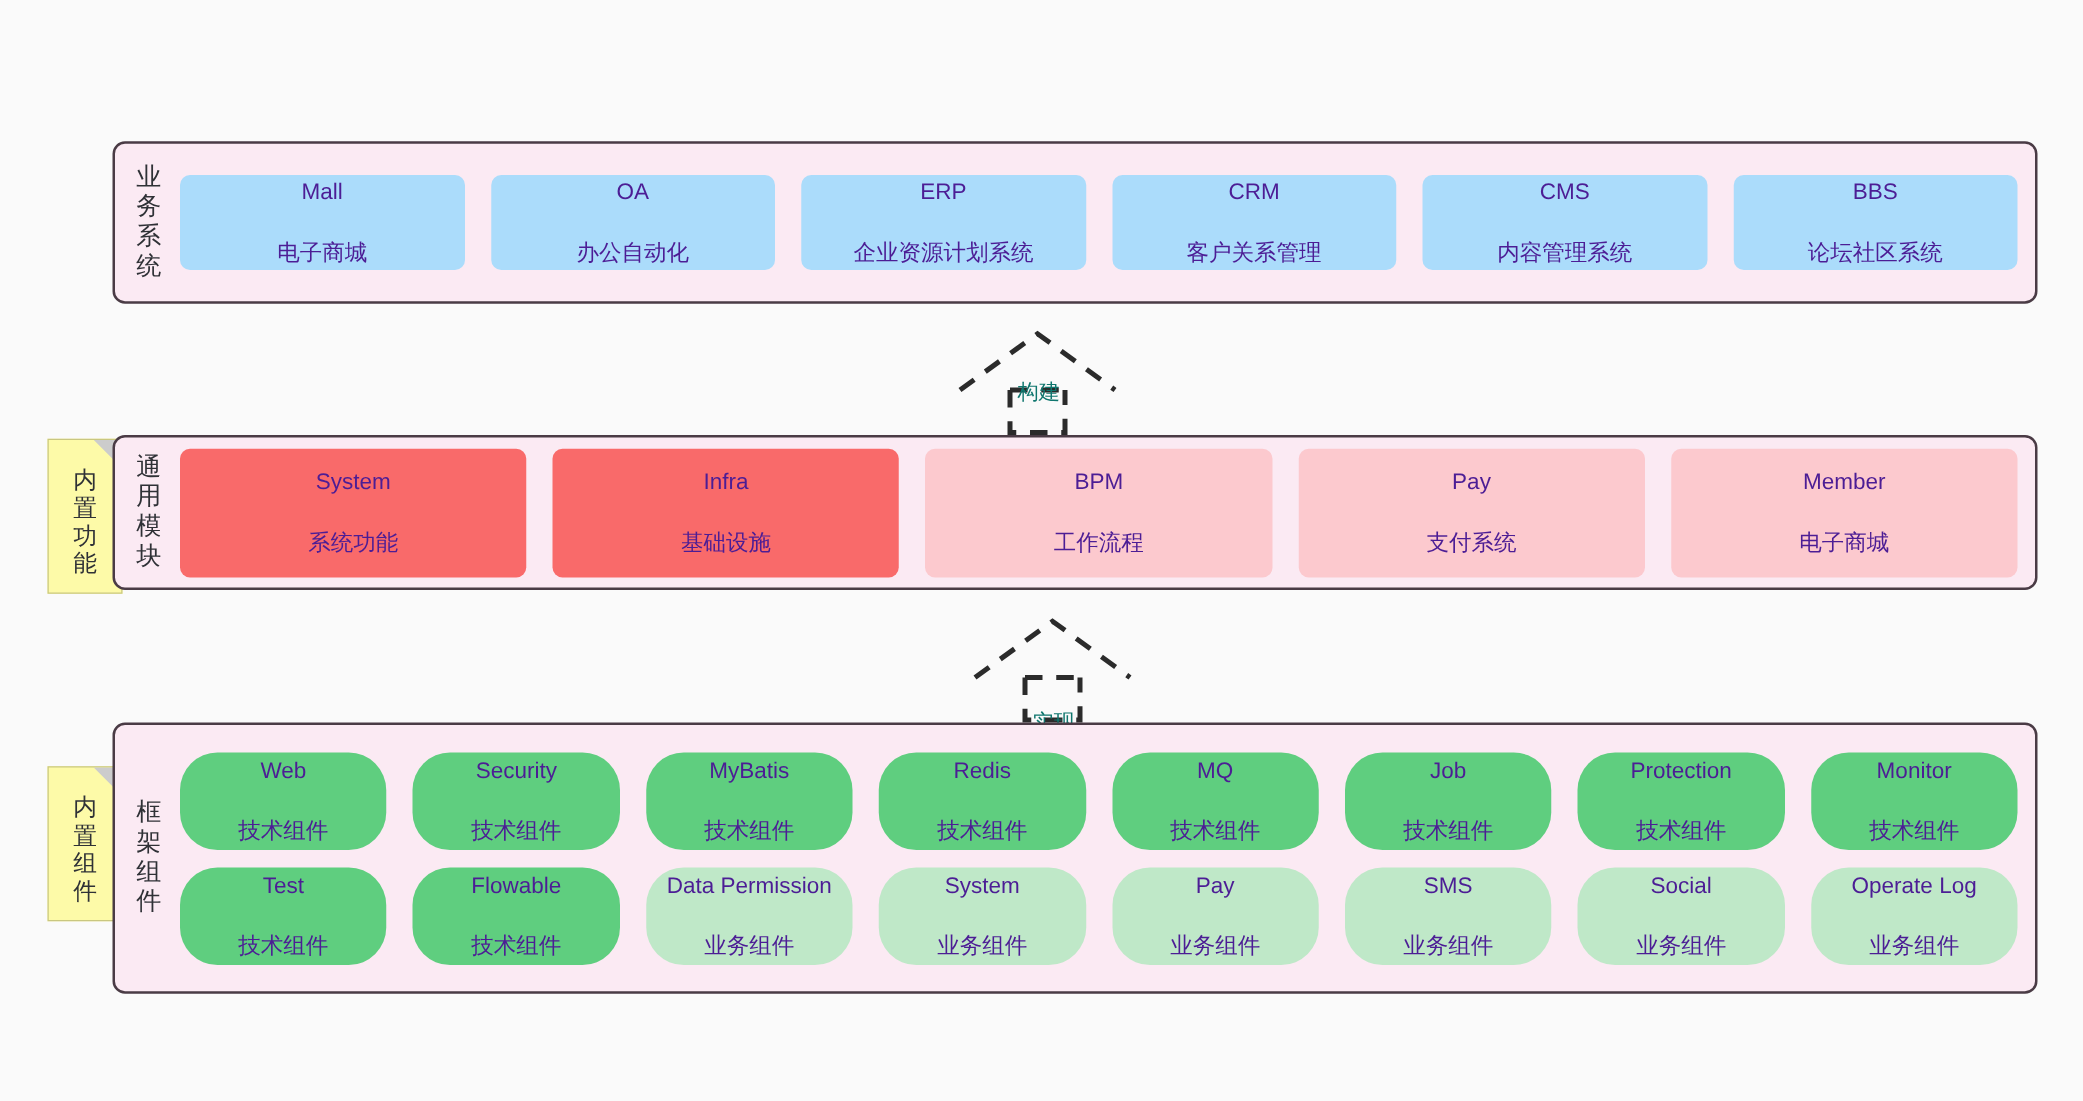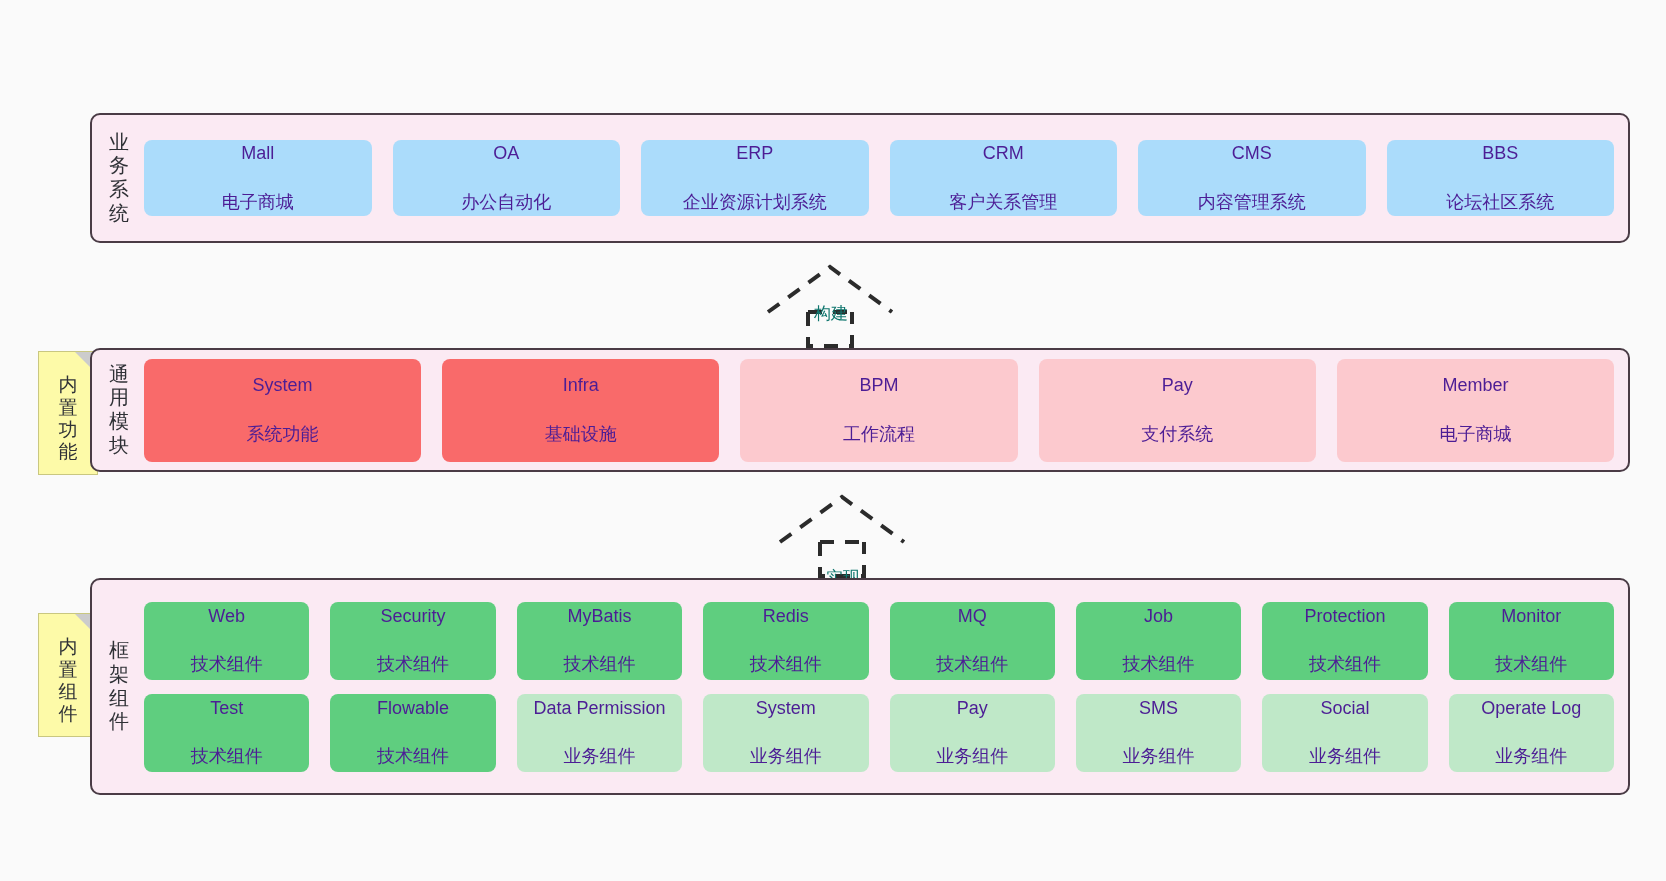--- a/index.html
+++ b/index.html
@@ -70,21 +70,21 @@
     font-size: 18px;
     line-height: 1.28;
     box-sizing: border-box;
     padding: 4px 6px;
   }
   .node .n-en { display: block; }
   .node .n-cn { display: block; margin-top: 25px; }
 
   .h-biz   { height: 76px; background: #abdcfb; }
   .h-mod   { height: 103px; }
-  .h-frame { height: 78px; }
+  .h-frame { height: 78px; border-radius: 30px; }
 
   
   .note {
     position: absolute;
     background: #fdfaa8;
     border: 1px solid #c9c780;
     box-sizing: border-box;
     font-size: 19px;
     color: #2f3136;
     line-height: 1.18;

